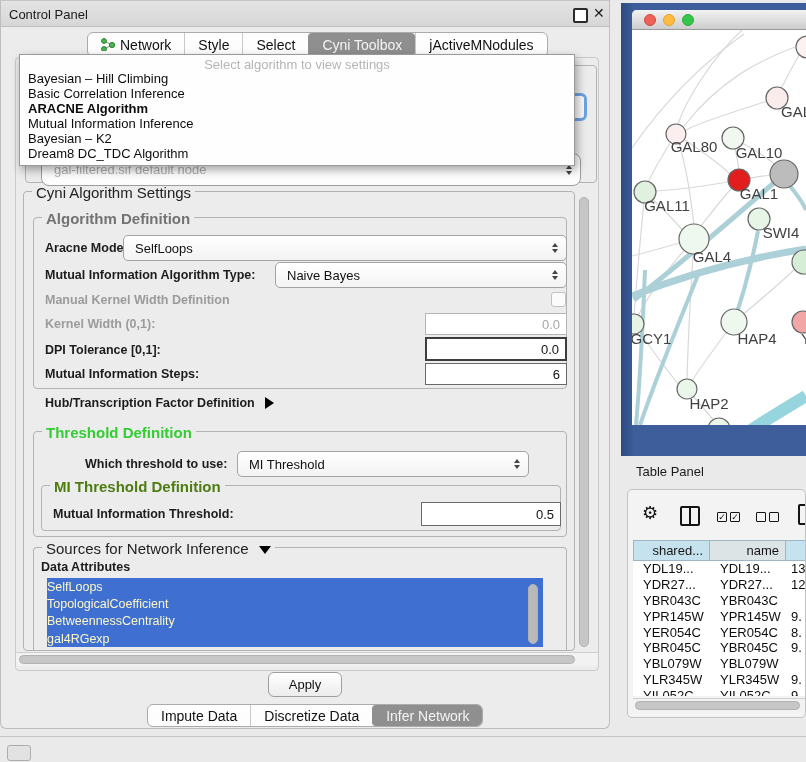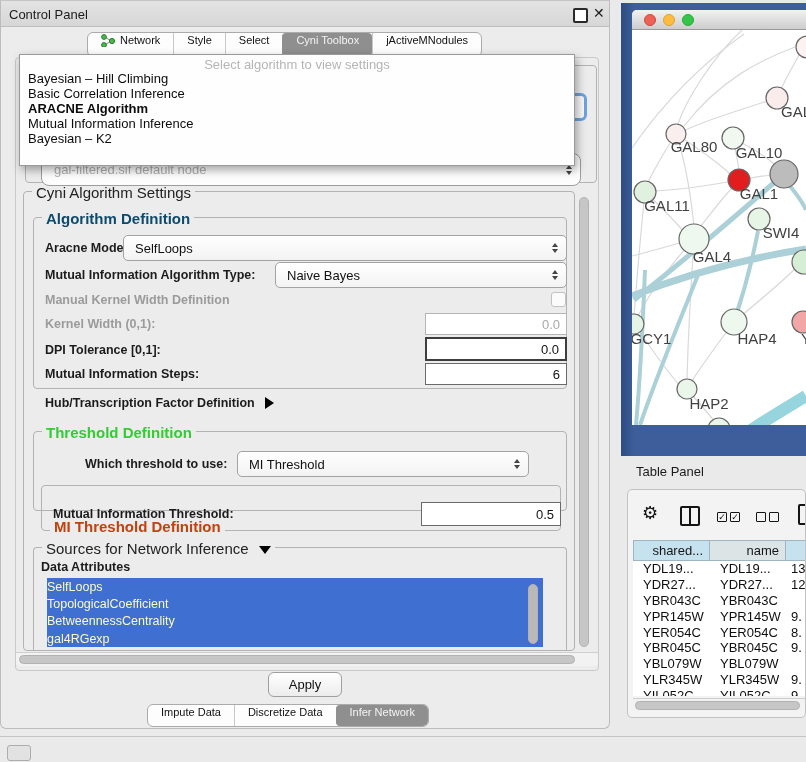--- a/index.html
+++ b/index.html
@@ -13,21 +13,21 @@
   
   .cp-window{left:0;top:4;width:610px;height:729px;background:#ececec;
     border:1px solid #bdbdbd;border-top:1px solid #c6c6c6;border-radius:0 0 6px 6px;box-sizing:border-box;}
   .cp-titlebar{left:0;top:0;width:100%;height:26px;background:linear-gradient(#e3e3e3,#d7d7d7);
     border-bottom:1px solid #bfbfbf;box-sizing:border-box;}
   .cp-title{left:8px;top:6px;font-size:13px;color:#1b1b1b;}
   .float-btn{left:572px;top:7px;width:11px;height:11px;border:2px solid #2a2a2a;border-radius:2px;background:#fff;}
   .close-btn{left:592px;top:4px;font-size:14px;font-weight:bold;color:#1b1b1b;}
   
   .segbar{display:flex;border:1px solid #ababab;border-radius:6px;background:#fdfdfd;overflow:hidden;height:100%;box-sizing:border-box;}
-  .seg{display:flex;align-items:flex-start;gap:5px;padding:1px 13px;font-size:11px;color:#111;
+  .seg{display:flex;align-items:center;gap:5px;padding:1px 13px;font-size:14px;color:#111;
     border-left:1px solid #c9c9c9;white-space:nowrap;}
   .seg:first-child{border-left:none;}
   .seg.sel{background:#8f8f8f;color:#f4f4f4;border-left:1px solid #8f8f8f;border-radius:4px;}
   .tabbar-top{left:86px;top:31px;height:25px;}
   .tabbar-bottom{left:146px;top:703px;height:23px;}
   
   .content-pane{left:14px;top:56px;width:584px;height:614px;background:#ececec;
     border:1px solid #c9c9c9;border-radius:4px;box-sizing:border-box;}
   .groupbox{border:1px solid #b3b3b3;border-radius:4px;box-sizing:border-box;}
   .grouplabel{position:absolute;top:-8px;left:8px;background:#ececec;padding:0 4px;font-size:15px;color:#222;white-space:nowrap;}
@@ -142,29 +142,30 @@
   </div>
 
   <div class="abs popup">
     <div class="prompt">Select algorithm to view settings</div>
     <div id="popup-items">
         <div class="item">Bayesian – Hill Climbing</div>
         <div class="item">Basic Correlation Inference</div>
         <div class="item b">ARACNE Algorithm</div>
         <div class="item">Mutual Information Inference</div>
         <div class="item">Bayesian – K2</div>
+        <div class="item">Dream8 DC_TDC Algorithm</div>
       </div>
   </div>
 
   <div class="abs groupbox" style="left:22px;top:190px;width:552px;height:460px;">
     <span class="grouplabel">Cyni Algorithm Settings</span>
   </div>
 
   <div class="abs groupbox" style="left:32px;top:216px;width:534px;height:172px;">
-    <span class="grouplabel c" style="color:#0c4a6e;">Algorithm Definition</span>
+    <span class="grouplabel c" style="color:#737373;">Algorithm Definition</span>
   </div>
   <div class="abs lbl" style="left:44px;top:234px;height:26px;">Aracne Mode:</div>
   <div class="abs combo" style="left:122px;top:234px;width:444px;height:26px;">
     <span>SelfLoops</span>
     <span class="spin">
         <i class="up"></i>
         <i class="dn"></i>
       </span>
   </div>
   <div class="abs lbl" style="left:44px;top:261px;height:26px;">Mutual Information Algorithm Type:</div>
@@ -182,33 +183,33 @@
   <div class="abs lbl" style="left:44px;top:337px;height:24px;">DPI Tolerance [0,1]:</div>
   <div class="abs field focus" style="left:424px;top:336px;width:142px;height:24px;">0.0</div>
   <div class="abs lbl" style="left:44px;top:362px;height:22px;">Mutual Information Steps:</div>
   <div class="abs field" style="left:424px;top:362px;width:142px;height:22px;">6</div>
 
   <div class="abs lbl" style="left:44px;top:394px;height:16px;font-weight:600;">
     <span>Hub/Transcription Factor Definition</span>
     <span class="arrow-right"></span>
   </div>
 
-  <div class="abs groupbox" style="left:32px;top:430px;width:534px;height:80px;">
+  <div class="abs groupbox" style="left:32px;top:430px;width:534px;height:106px;">
     <span class="grouplabel c" style="color:#33cc33;">Threshold Definition</span>
   </div>
   <div class="abs lbl" style="left:84px;top:450px;height:26px;">Which threshold to use:</div>
   <div class="abs combo" style="left:236px;top:450px;width:292px;height:26px;">
     <span>MI Threshold</span>
     <span class="spin">
         <i class="up"></i>
         <i class="dn"></i>
       </span>
   </div>
   <div class="abs groupbox" style="left:40px;top:484px;width:520px;height:46px;">
-    <span class="grouplabel c" style="color:#c2410c;margin-top:40px;">MI Threshold Definition</span>
+    <span class="grouplabel c" style="color:#4d7c0f;">MI Threshold Definition</span>
   </div>
   <div class="abs lbl" style="left:52px;top:501px;height:24px;">Mutual Information Threshold:</div>
   <div class="abs field" style="left:420px;top:501px;width:140px;height:24px;">0.5</div>
 
   <div class="abs groupbox" style="left:32px;top:546px;width:534px;height:104px;border-bottom:none;border-radius:4px 4px 0 0;">
     <span class="grouplabel">
       <span>Sources for Network Inference</span>
       <span class="arrow-down"></span>
     </span>
   </div>

